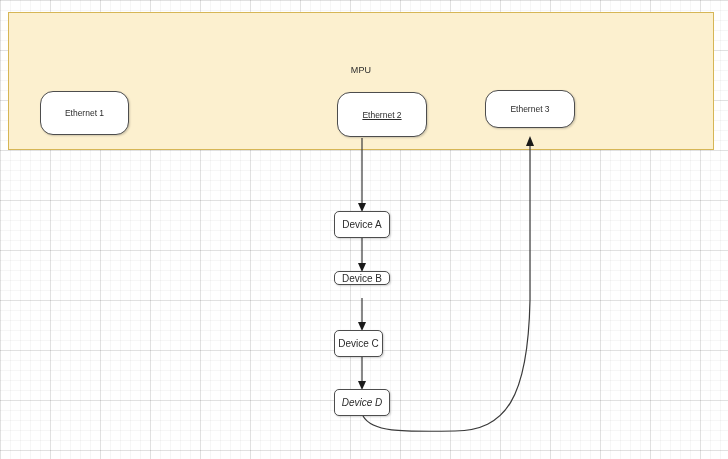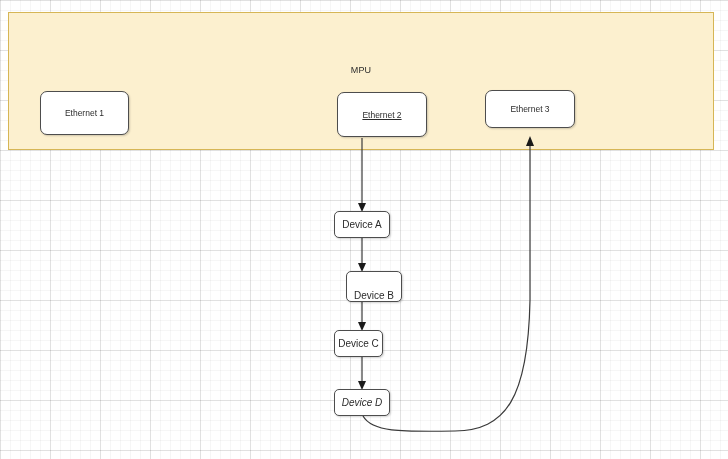--- a/index.html
+++ b/index.html
@@ -39,21 +39,21 @@
     width: 100%;
     text-align: center;
     font-size: 9px;
     color: #2b2b2b;
     letter-spacing: 0.2px;
   }
   .eth-box {
     position: absolute;
     background: #ffffff;
     border: 1px solid #4d4d4d;
-    border-radius: 7px;
+    border-radius: 13px;
     box-sizing: border-box;
     display: flex;
     align-items: center;
     justify-content: center;
     font-size: 8.5px;
     color: #2b2b2b;
     box-shadow: 1px 1px 2px rgba(0,0,0,0.18);
   }
   .dev-box {
     position: absolute;
@@ -127,21 +127,21 @@
   </div>
 
   <div class="eth-box" style="left:485px; top:90px; width:90px; height:38px;">
     <span>Ethernet 3</span>
   </div>
 
   <div class="dev-box" style="left:334px; top:211px; width:56px; height:27px;">
     <span>Device A</span>
   </div>
 
-  <div class="dev-box" style="left:346px; top:271px; width:56px; height:31px;align-items:flex-end;">
+  <div class="dev-box" style="left:334px; top:271px; width:56px; height:14px;align-items:flex-end;">
     <span>Device B</span>
   </div>
 
   <div class="dev-box" style="left:334px; top:330px; width:49px; height:27px;justify-content:center;">
     <span>Device C</span>
   </div>
 
   <div class="dev-box" style="left:334px; top:389px; width:56px; height:27px;font-style:italic;">
     <span>Device D</span>
   </div>

